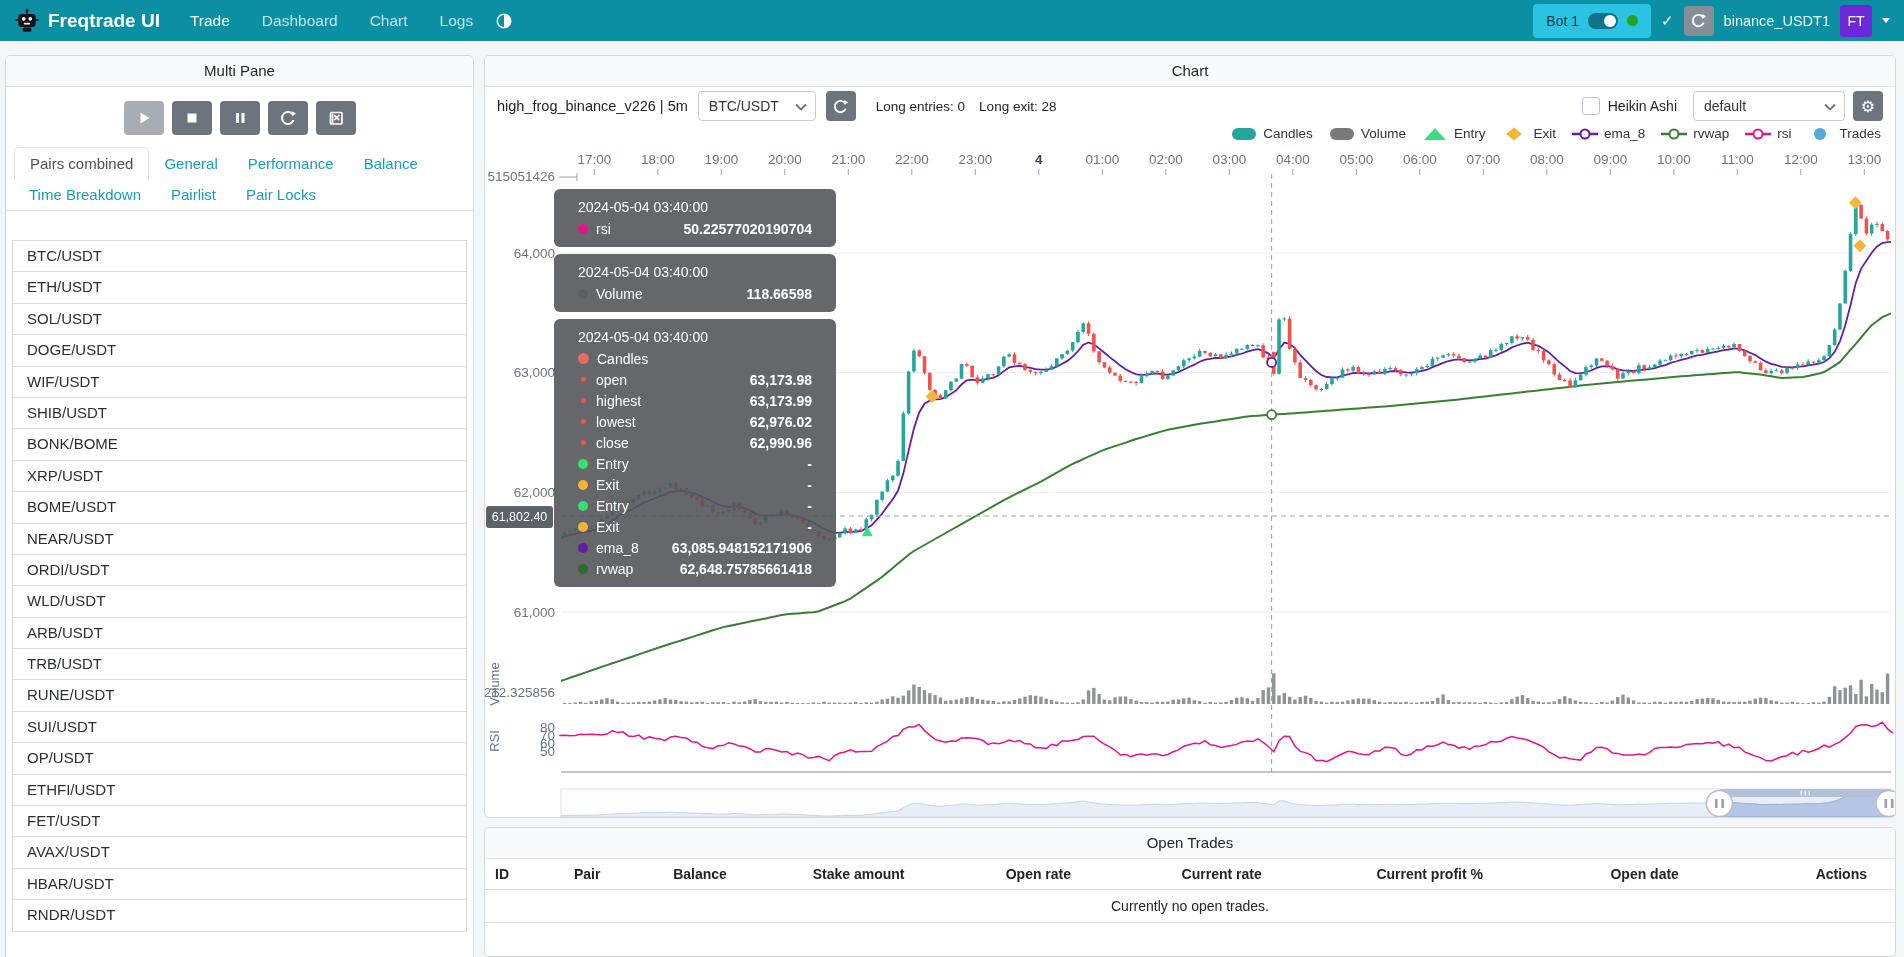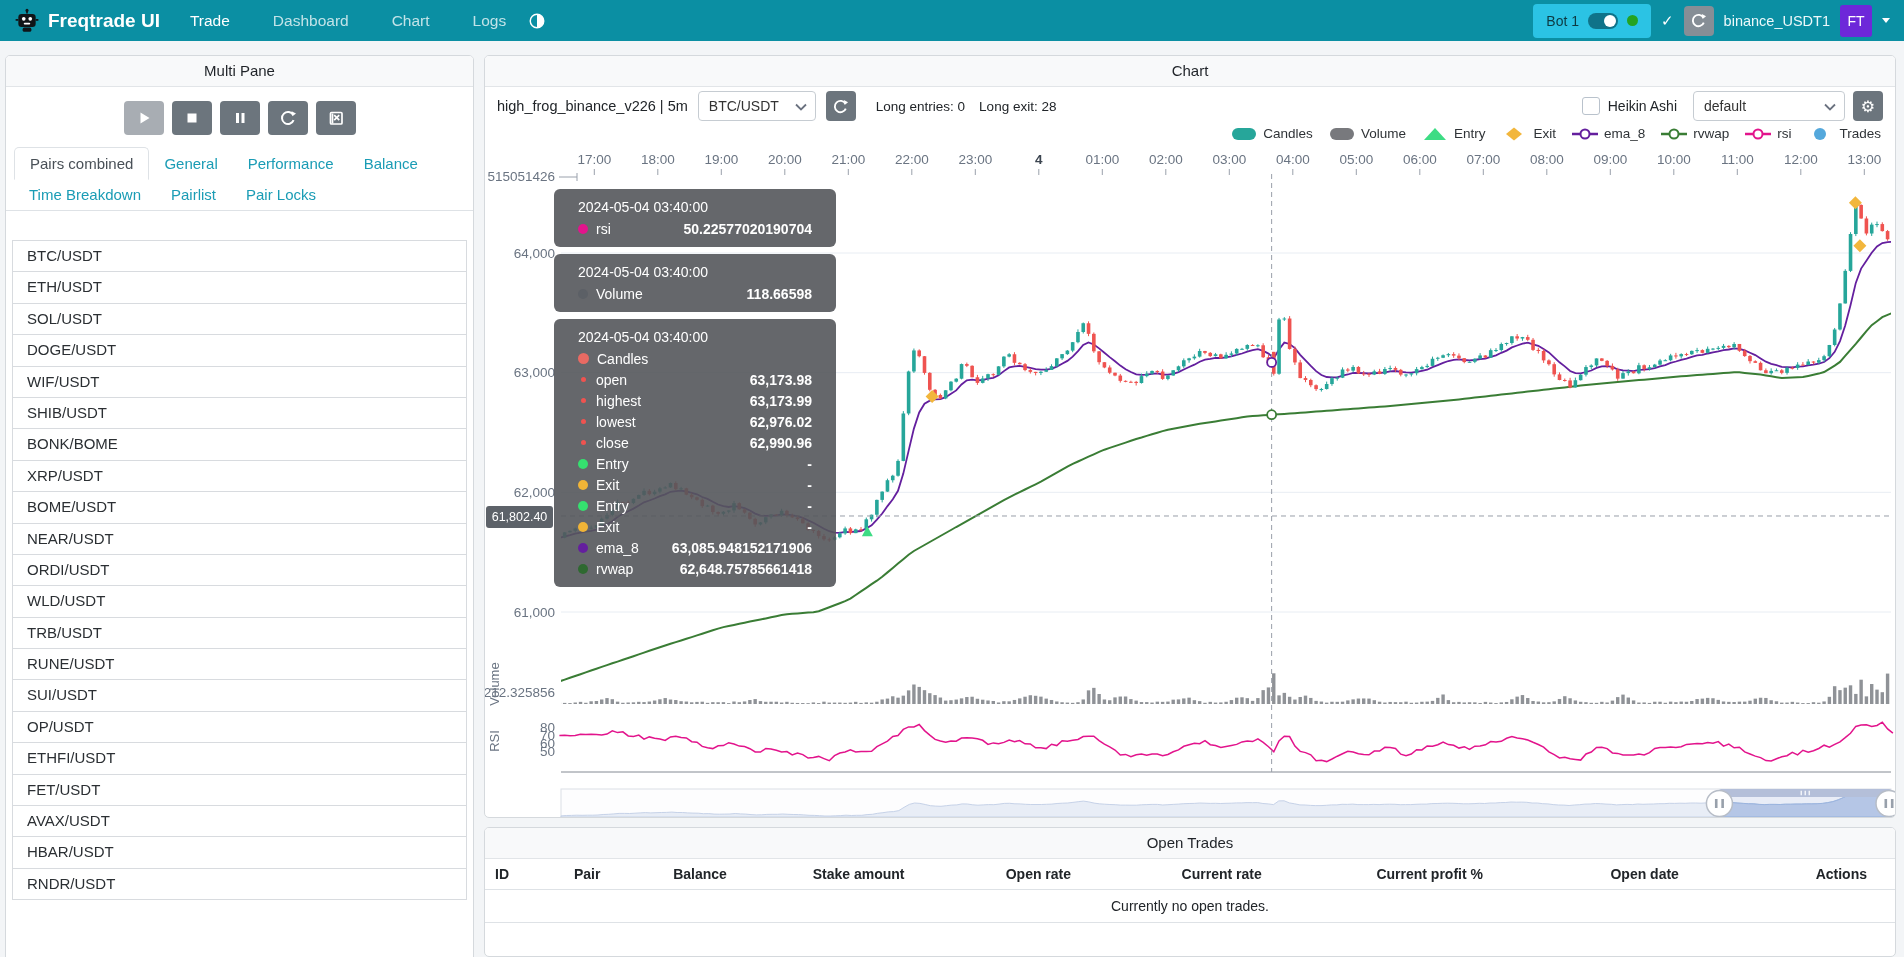--- a/index.html
+++ b/index.html
@@ -1,20 +1,20 @@
 <!DOCTYPE html>
 <html><head>
 <meta charset="utf-8">
 <style>
   html,body{margin:0;padding:0;width:1904px;height:957px;overflow:hidden;background:#f3f5f7;
     font-family:"Liberation Sans",sans-serif;color:#212529;}
   .navbar{position:absolute;left:0;top:0;width:1904px;height:41px;background:#0b8fa3;
     display:flex;align-items:center;padding:0 14px;box-sizing:border-box;}
   .brand{display:flex;align-items:center;gap:8px;color:#fff;font-size:19px;font-weight:bold;margin-right:30px;}
-  .nav-items{display:flex;gap:43px;align-items:center;}
+  .nav-items{display:flex;gap:32px;align-items:center;}
   .nav-item{font-size:15.5px;color:rgba(255,255,255,.75);cursor:pointer;}
   .nav-item.active{color:#fff;}
   .theme-toggle{margin-left:22px;display:flex;align-items:center;cursor:pointer;}
   .nav-right{margin-left:auto;display:flex;align-items:center;gap:10px;}
   .bot-panel{background:#2bc3e4;border-radius:4px;height:34px;display:flex;align-items:center;gap:9px;padding:0 13px;}
   .bot-label{font-size:14px;color:#0d3a42;}
   .toggle{width:30px;height:16px;border-radius:8px;background:#0f7389;position:relative;cursor:pointer;}
   .toggle .knob{position:absolute;right:2px;top:2px;width:12px;height:12px;border-radius:50%;background:#fff;}
   .online-dot{width:11px;height:11px;border-radius:50%;background:#24a321;}
   .nav-check{color:#fff;font-size:15px;}
@@ -174,20 +174,21 @@
       <div class="pair-row">SOL/USDT</div>
       <div class="pair-row">DOGE/USDT</div>
       <div class="pair-row">WIF/USDT</div>
       <div class="pair-row">SHIB/USDT</div>
       <div class="pair-row">BONK/BOME</div>
       <div class="pair-row">XRP/USDT</div>
       <div class="pair-row">BOME/USDT</div>
       <div class="pair-row">NEAR/USDT</div>
       <div class="pair-row">ORDI/USDT</div>
       <div class="pair-row">WLD/USDT</div>
+      <div class="pair-row">ARB/USDT</div>
       <div class="pair-row">TRB/USDT</div>
       <div class="pair-row">RUNE/USDT</div>
       <div class="pair-row">SUI/USDT</div>
       <div class="pair-row">OP/USDT</div>
       <div class="pair-row">ETHFI/USDT</div>
       <div class="pair-row">FET/USDT</div>
       <div class="pair-row">AVAX/USDT</div>
       <div class="pair-row">HBAR/USDT</div>
       <div class="pair-row">RNDR/USDT</div>
     </div>

